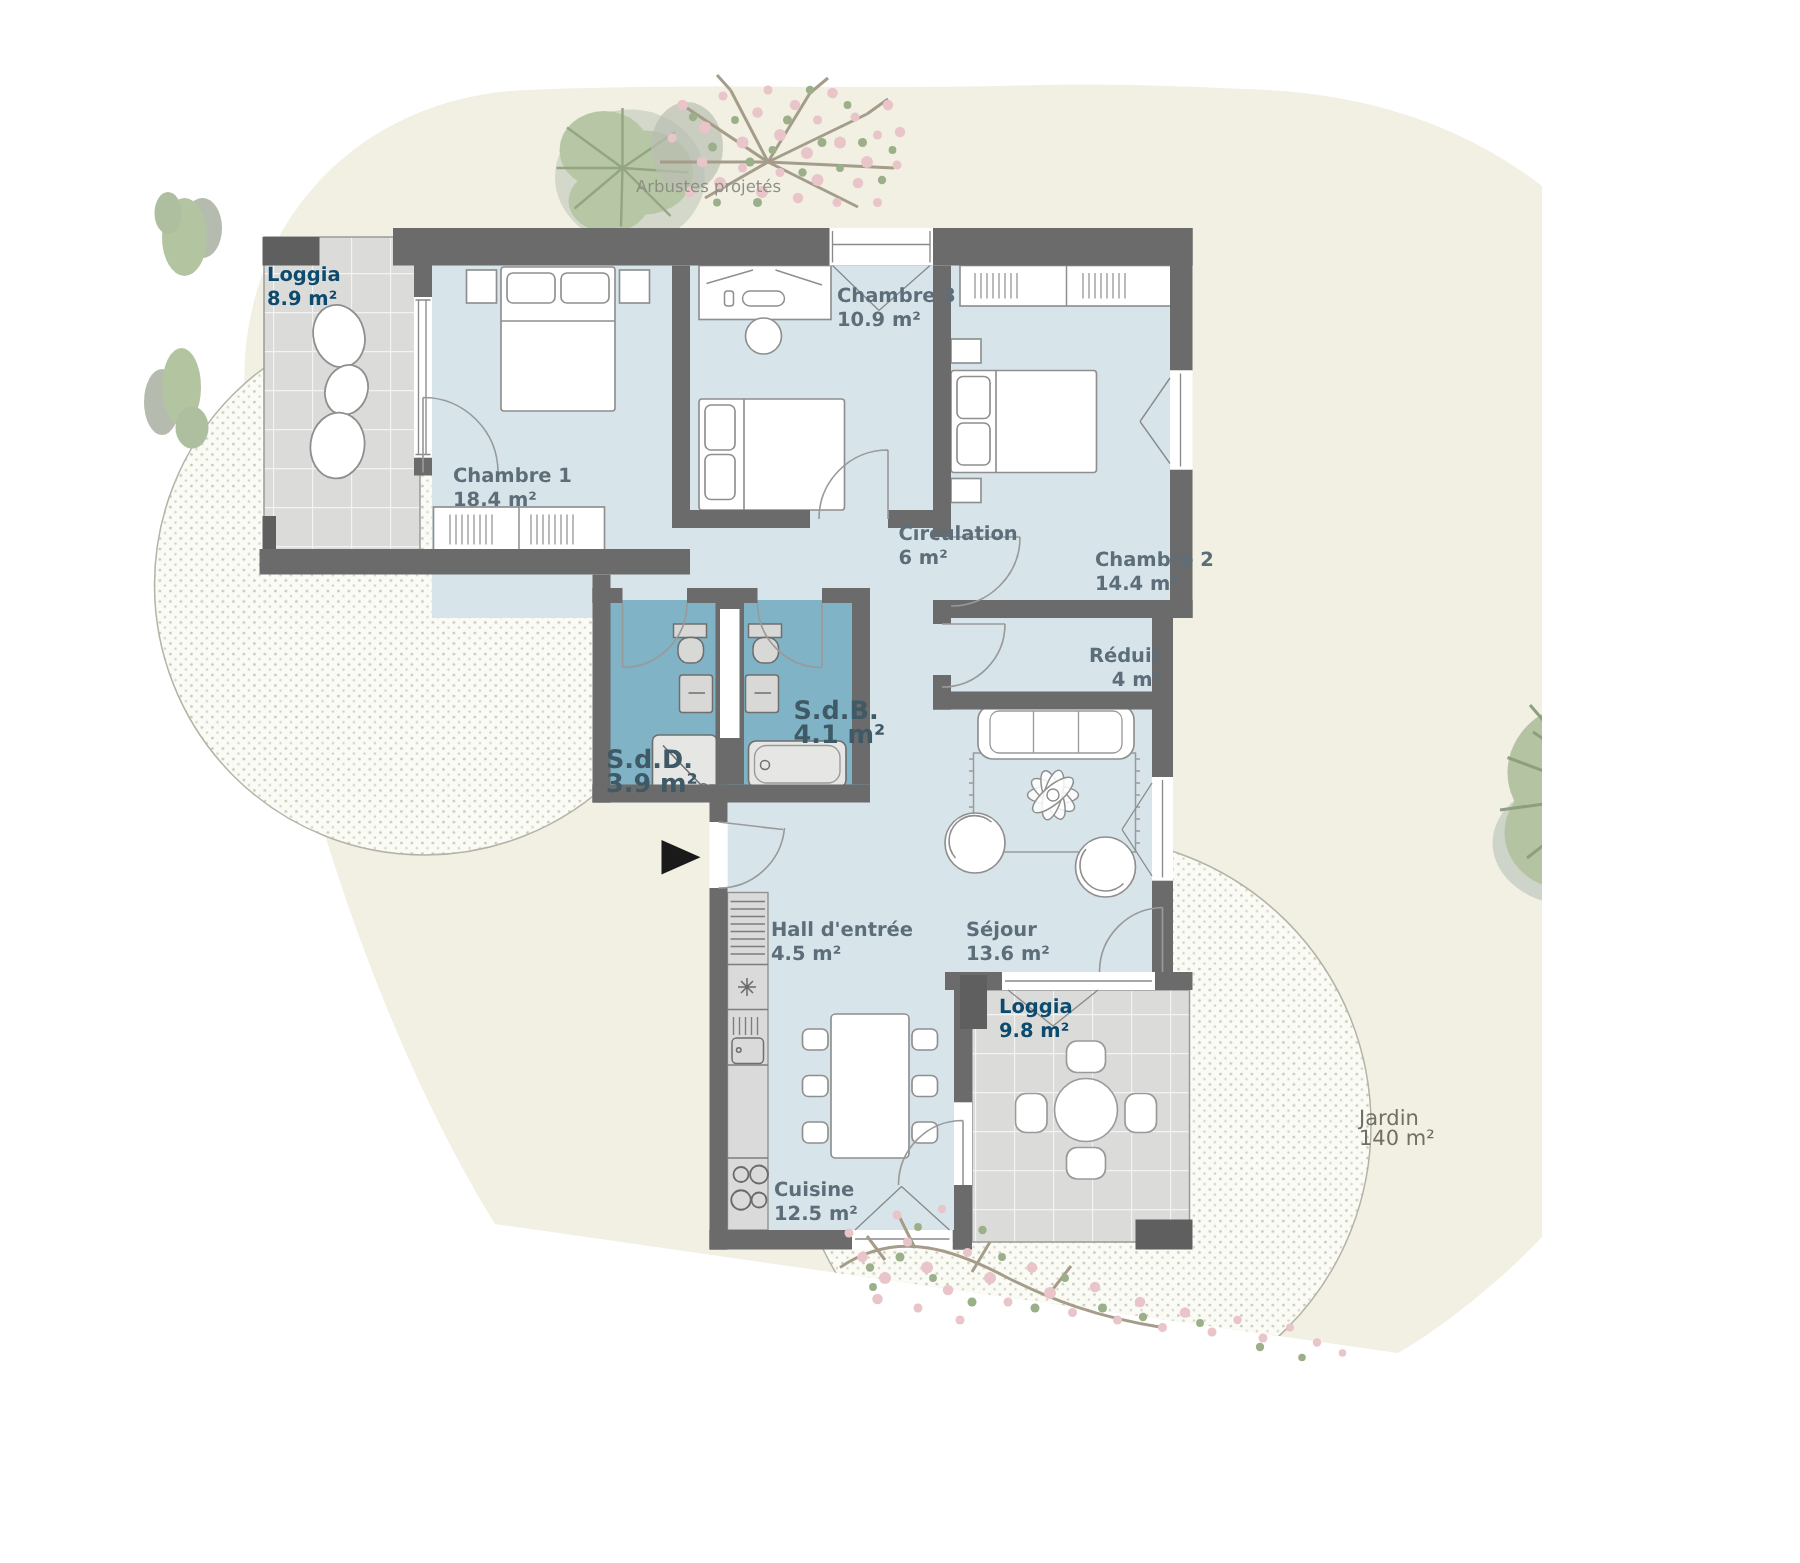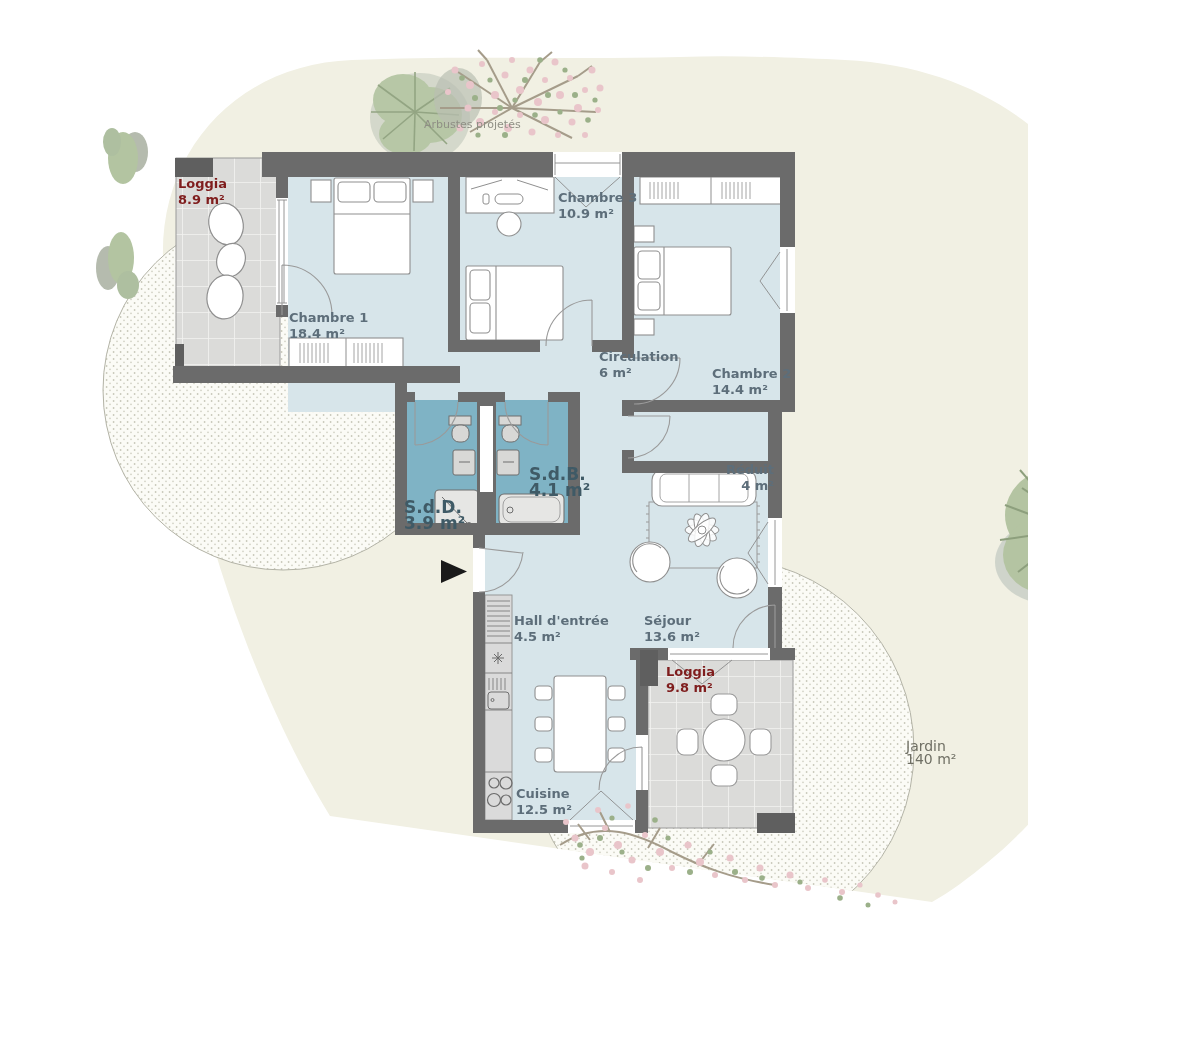--- a/index.html
+++ b/index.html
@@ -2,23 +2,23 @@
 <html><head>
 <meta charset="utf-8">
 <style>
   html,body{margin:0;padding:0;background:#ffffff;}
   .canvas{position:relative;width:1028px;height:1042px;background:#ffffff;overflow:hidden;
           font-family:"DejaVu Sans","Liberation Sans",sans-serif;}
   .canvas svg{position:absolute;left:0;top:0;}
   .lbl{position:absolute;line-height:16px;font-size:13px;color:#5d6e7a;white-space:nowrap;}
   .lbl .rname{display:block;font-weight:bold;}
   .lbl .rarea{display:block;font-weight:bold;}
-  .lbl.gray{color:#7f1d1d;}
+  .lbl.gray{color:#0c4a6e;}
   .lbl.bath{color:#3f5a66;font-size:17px;}
-  .lbl.right{text-align:right;margin-top:32px;}
+  .lbl.right{text-align:right;}
   .note{position:absolute;font-size:11px;color:#8f8f85;white-space:nowrap;}
   .jardin{position:absolute;font-size:14px;line-height:13px;color:#6f6f64;white-space:nowrap;}
   .jardin .rname{display:block;font-weight:normal;}
 </style>
 </head>
 <body>
 
 <div class="canvas">
 <svg width="1200" height="1042" viewBox="0 0 1200 1042">
   <defs>
@@ -454,29 +454,29 @@
     </g>
   </g>
 </svg>
 
 <div class="note" style="left:424px;top:118px">Arbustes projetés</div>
 
 <div class="lbl gray" style="left:178px;top:176px">
   <span class="rname">Loggia</span>
   <span class="rarea">8.9 m²</span>
 </div>
-<div class="lbl" style="left:289px;top:310px">
+<div class="lbl" style="left:302px;top:310px">
   <span class="rname">Chambre 1</span>
   <span class="rarea">18.4 m²</span>
 </div>
 <div class="lbl" style="left:558px;top:190px">
   <span class="rname">Chambre 3</span>
   <span class="rarea">10.9 m²</span>
 </div>
-<div class="lbl" style="left:712px;top:366px">
+<div class="lbl" style="left:730px;top:366px">
   <span class="rname">Chambre 2</span>
   <span class="rarea">14.4 m²</span>
 </div>
 <div class="lbl" style="left:599px;top:349px">
   <span class="rname">Circulation</span>
   <span class="rarea">6 m²</span>
 </div>
 <div class="lbl right" style="left:722px;top:430px;width:52px">
   <span class="rname">Réduit</span>
   <span class="rarea">4 m²</span>

